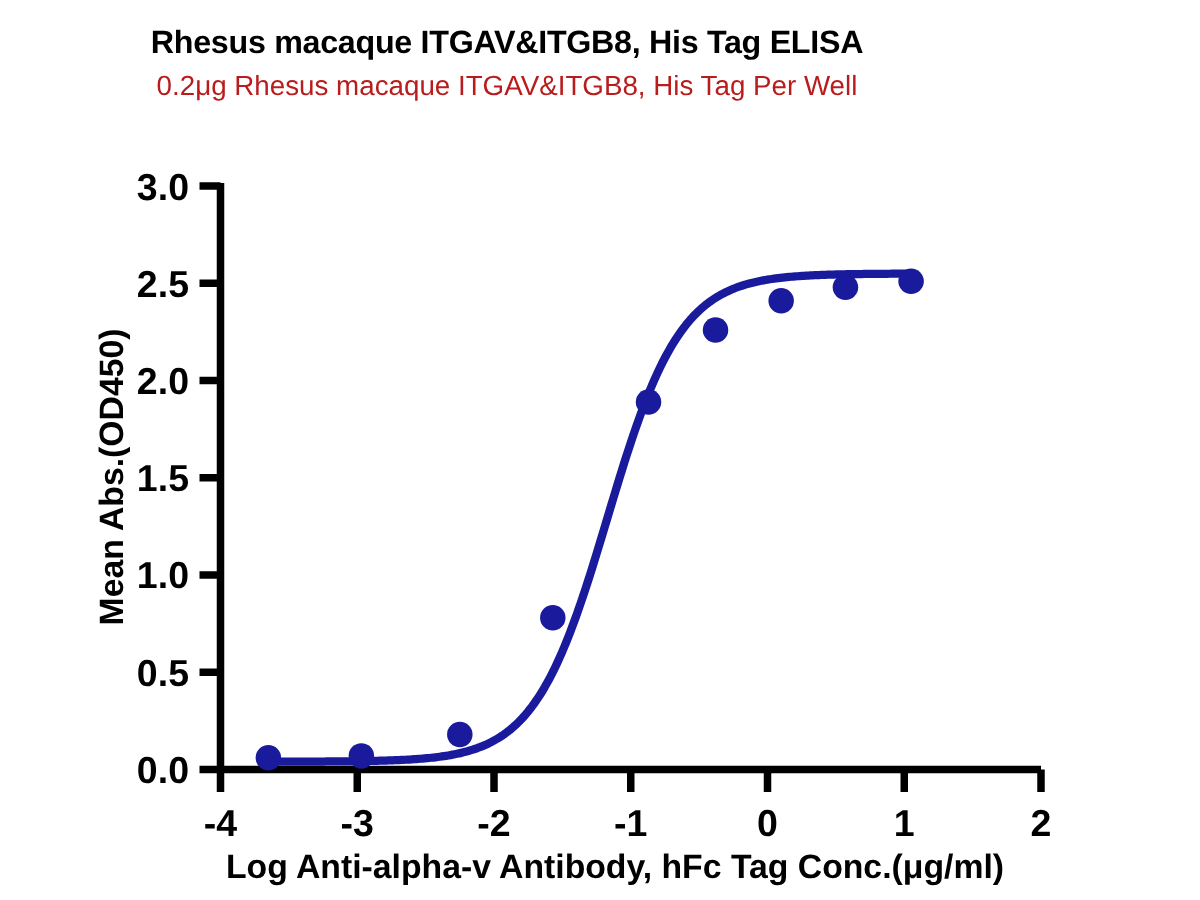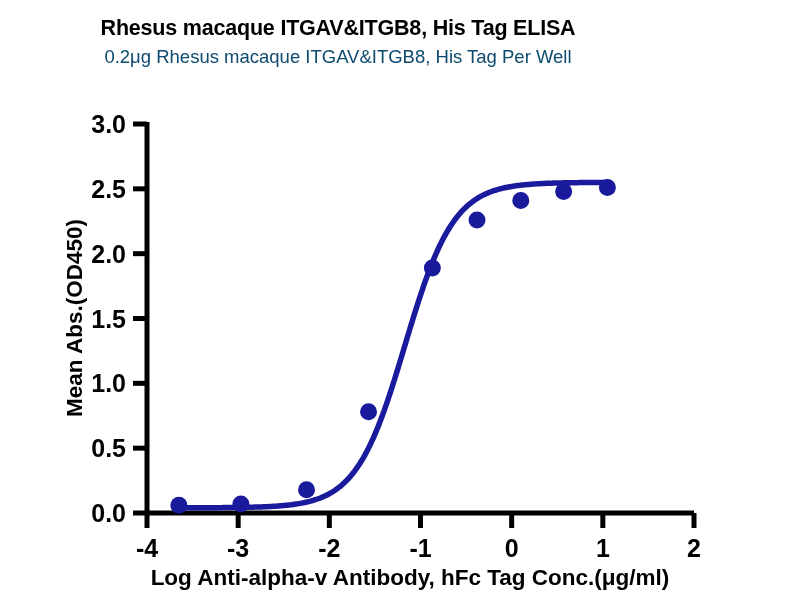--- a/index.html
+++ b/index.html
@@ -31,21 +31,21 @@
     font-size: 21.5px;
     font-weight: bold;
     color: #000000;
     letter-spacing: -0.2px;
     line-height: 1.18;
     white-space: nowrap;
   }
   .chart-subtitle {
     font-size: 18.5px;
     font-weight: normal;
-    color: #0c4a6e;
+    color: #b91c1c;
     line-height: 1.3;
     margin-top: 4px;
     white-space: nowrap;
   }
   #plot-svg {
     position: absolute;
     top: 0;
     left: 0;
   }
   .tick-label {

